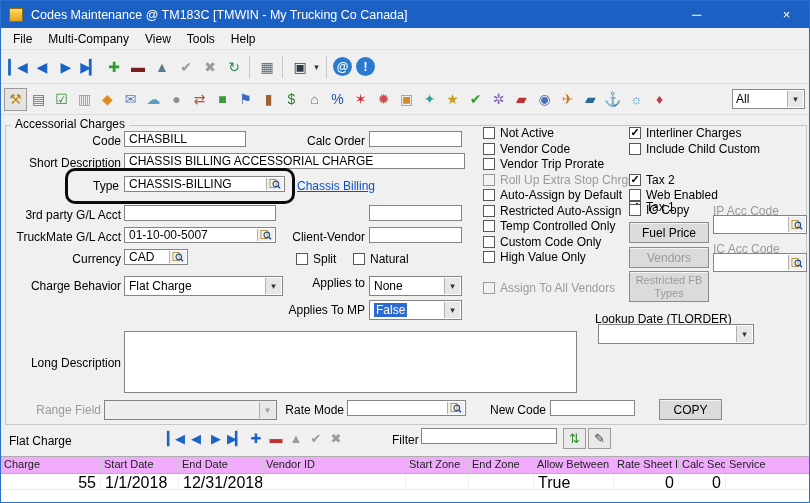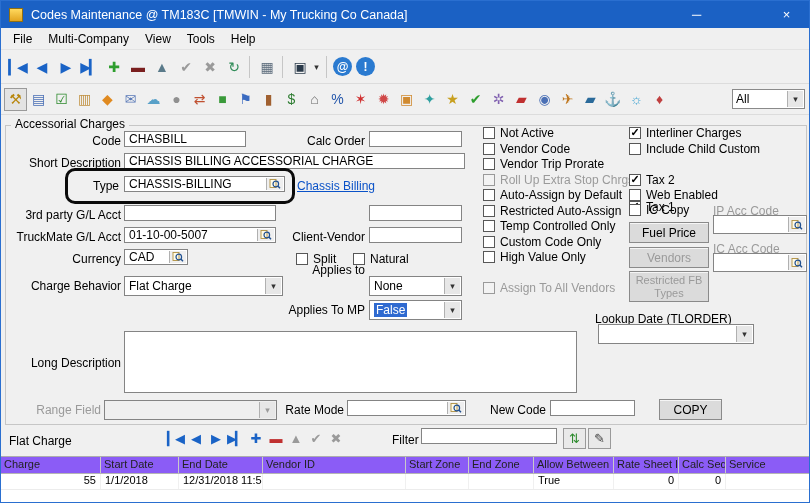--- a/index.html
+++ b/index.html
@@ -62,24 +62,24 @@
   .annotation{position:absolute;left:64px;top:167px;width:230px;height:36px;border:3px solid #0b0b0b;border-radius:10px;z-index:5;pointer-events:none}
   .link{position:absolute;color:#0a52c8;text-decoration:underline;white-space:nowrap}
 
   
   #nav-bottom{position:absolute;left:164px;top:426px;height:22px;display:flex;align-items:center}
   #nav-bottom .nav-btn{width:20px;height:22px;font-size:13px}
   .sbtn{position:absolute;width:23px;height:21px;border:1px solid #9a9a9a;background:#e9e9e9;display:flex;align-items:center;justify-content:center;font-size:13px}
 
   
   .grid{position:absolute;left:0;top:455px;width:810px;bottom:0;background:#fff;border-top:1px solid #adadad}
-  .grid-header{display:flex;height:17px;background:#8b5cf6;border-bottom:1px solid #b5b5b5}
+  .grid-header{display:flex;height:17px;background:#f0abfc;border-bottom:1px solid #b5b5b5}
   .gh{border-right:1px solid #c9c9c9;padding:1px 3px;font-size:11px;overflow:hidden;white-space:nowrap;color:#222}
   .grid-row{display:flex;height:16px;border-bottom:1px solid #ececec}
-  .gc{border-right:1px solid #f0f0f0;padding:0 4px;font-size:11px;overflow:hidden;white-space:nowrap}
+  .gc{border-right:1px solid #f0f0f0;padding:0 4px;font-size:16px;overflow:hidden;white-space:nowrap}
 </style>
 </head>
 <body>
 
 <div class="window" id="win">
 
   <div class="titlebar">
     <span class="app-icon"></span>
     <span class="title">Codes Maintenance @ TM183C [TMWIN - My Trucking Co Canada]</span>
     <span class="winbtns">
@@ -162,21 +162,21 @@
   <div class="lbl" style="left:4px;top:152px;width:116px">Short Description</div>
   <div class="lbl" style="left:70px;top:175px;width:48px">Type</div>
   <div class="lbl" style="left:4px;top:204px;width:116px">3rd party G/L Acct</div>
   <div class="lbl" style="left:4px;top:226px;width:116px">TruckMate G/L Acct</div>
   <div class="lbl" style="left:20px;top:248px;width:100px">Currency</div>
   <div class="lbl" style="left:4px;top:275px;width:116px">Charge Behavior</div>
   <div class="lbl" style="left:4px;top:352px;width:116px">Long Description</div>
 
   <div class="lbl" style="left:280px;top:130px;width:84px">Calc Order</div>
   <div class="lbl" style="left:270px;top:226px;width:94px">Client-Vendor</div>
-  <div class="lbl" style="left:280px;top:259px;width:84px">Applies to</div>
+  <div class="lbl" style="left:280px;top:272px;width:84px">Applies to</div>
   <div class="lbl" style="left:270px;top:299px;width:94px">Applies To MP</div>
 
   <div class="edit" style="left:123px;top:130px;width:122px">
       <span class="ev">CHASBILL</span>
     </div>
   <div class="edit" style="left:368px;top:130px;width:93px">
       <span class="ev"></span>
     </div>
   <div class="edit" style="left:123px;top:152px;width:341px">
       <span class="ev">CHASSIS BILLING ACCESSORIAL CHARGE</span>

